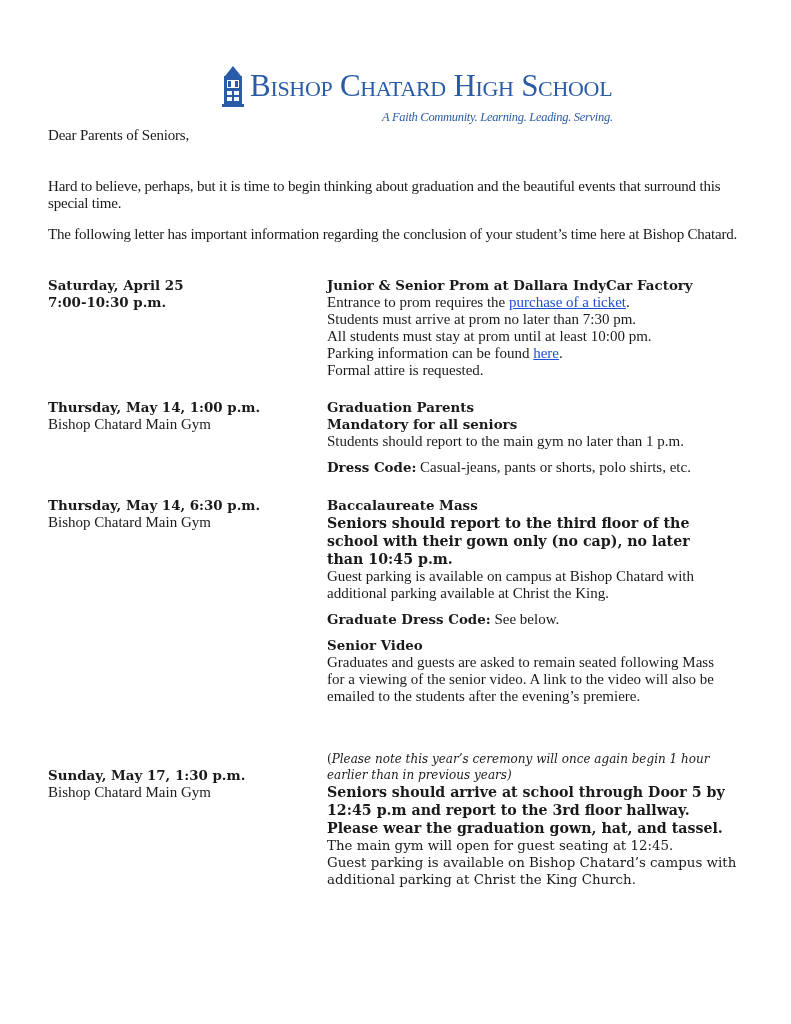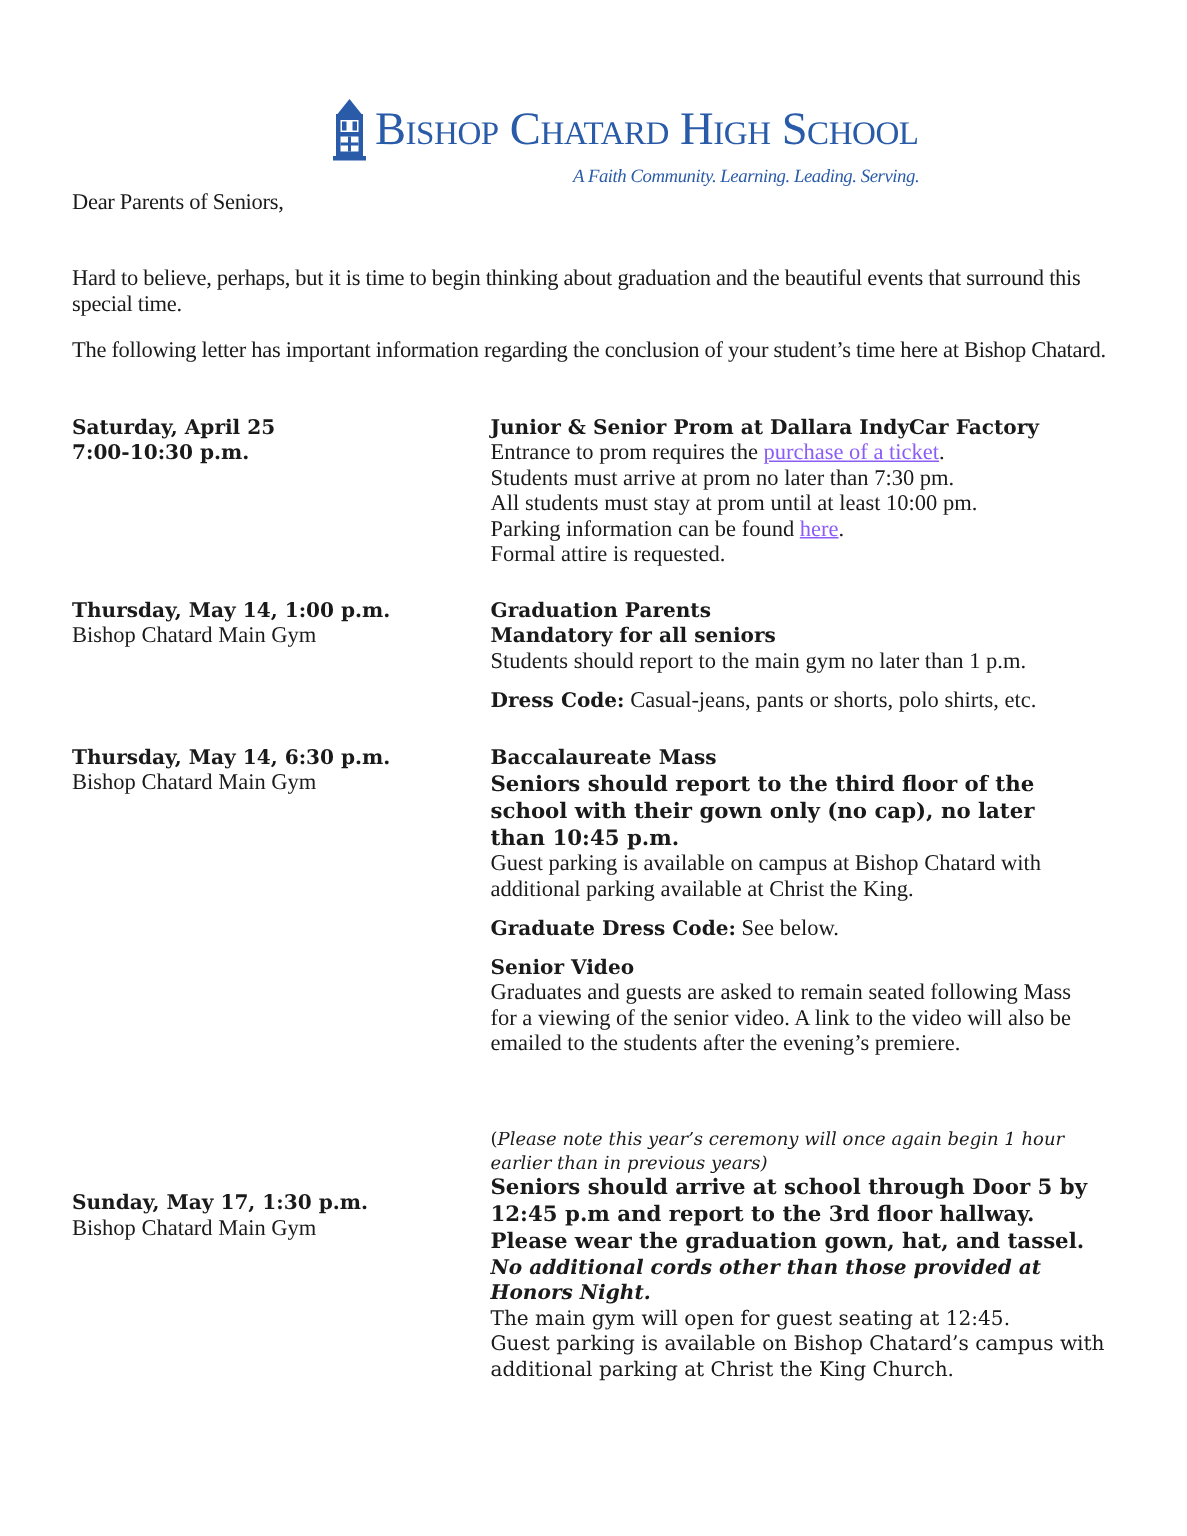--- a/index.html
+++ b/index.html
@@ -30,21 +30,21 @@
   .left .when { font-weight: bold; font-family: "DejaVu Serif", serif; }
   .left .where { font-family: "Liberation Serif", serif; font-size: 15px; }
   .right { position: absolute; left: 327px; width: 420px; font-size: 13.4px; line-height: 17px; font-family: "DejaVu Serif", serif; }
   .right .title { font-weight: bold; }
   .right .line { font-family: "Liberation Serif", serif; font-size: 15px; }
   .right .bigbold { font-weight: bold; font-size: 14.2px; line-height: 18px; }
   .right .bolditalic { font-weight: bold; font-style: italic; font-size: 13.4px; }
   .right .italic-note { font-style: italic; font-size: 12px; line-height: 16px; }
   .right .dejavu-line { font-size: 13.4px; line-height: 17px; }
   .lbl { font-weight: bold; font-family: "DejaVu Serif", serif; font-size: 13.4px; }
-  a.link { color: #8b5cf6; }
+  a.link { color: #1d4ed8; }
   .gap { height: 9px; }
 </style>
 </head>
 <body>
 
 <div class="header">
   <svg class="crest" viewBox="0 0 22 44">
     <rect x="2" y="12" width="18" height="28" fill="#2a5ba8"></rect>
     <path d="M3 12 L11 2 L19 12 Z" fill="#2a5ba8"></path>
     <rect x="5" y="16" width="12" height="8" fill="#ffffff"></rect>
@@ -96,23 +96,22 @@
   <div class="title">Baccalaureate Mass</div>
   <div class="bigbold">Seniors should report to the third floor of the school with their gown only (no cap), no later than 10:45 p.m.</div>
   <div class="line">Guest parking is available on campus at Bishop Chatard with additional parking available at Christ the King.</div>
   <div class="gap"></div>
   <div class="line"><span class="lbl">Graduate Dress Code:</span><span> See below.</span></div>
   <div class="gap"></div>
   <div class="title">Senior Video</div>
   <div class="line">Graduates and guests are asked to remain seated following Mass for a viewing of the senior video.  A link to the video will also be emailed to the students after the evening’s premiere.</div>
 </div>
 
-<div class="left" style="top:794px">
+<div class="left" style="top:767px">
   <div class="when">Sunday, May 17, 1:30 p.m.</div>
   <div class="where">Bishop Chatard Main Gym</div>
 </div>
 <div class="right" style="top:751px; width:420px">
   <div class="italic-note"><span style="font-style:normal">(</span><span>Please note this year’s ceremony will once again begin 1 hour earlier than in previous years)</span></div>
   <div class="bigbold" style="width:400px">Seniors should arrive at school through Door 5 by 12:45 p.m and report to the 3rd floor hallway. Please wear the graduation gown, hat, and tassel.</div>
-  <div class="bolditalic" style="width:400px">No additional cords other than those provided at Honors Night.</div>
   <div class="dejavu-line">The main gym will open for guest seating at 12:45.</div>
   <div class="dejavu-line">Guest parking is available on Bishop Chatard’s campus with additional parking at Christ the King Church.</div>
 </div>
 
 </body></html>

